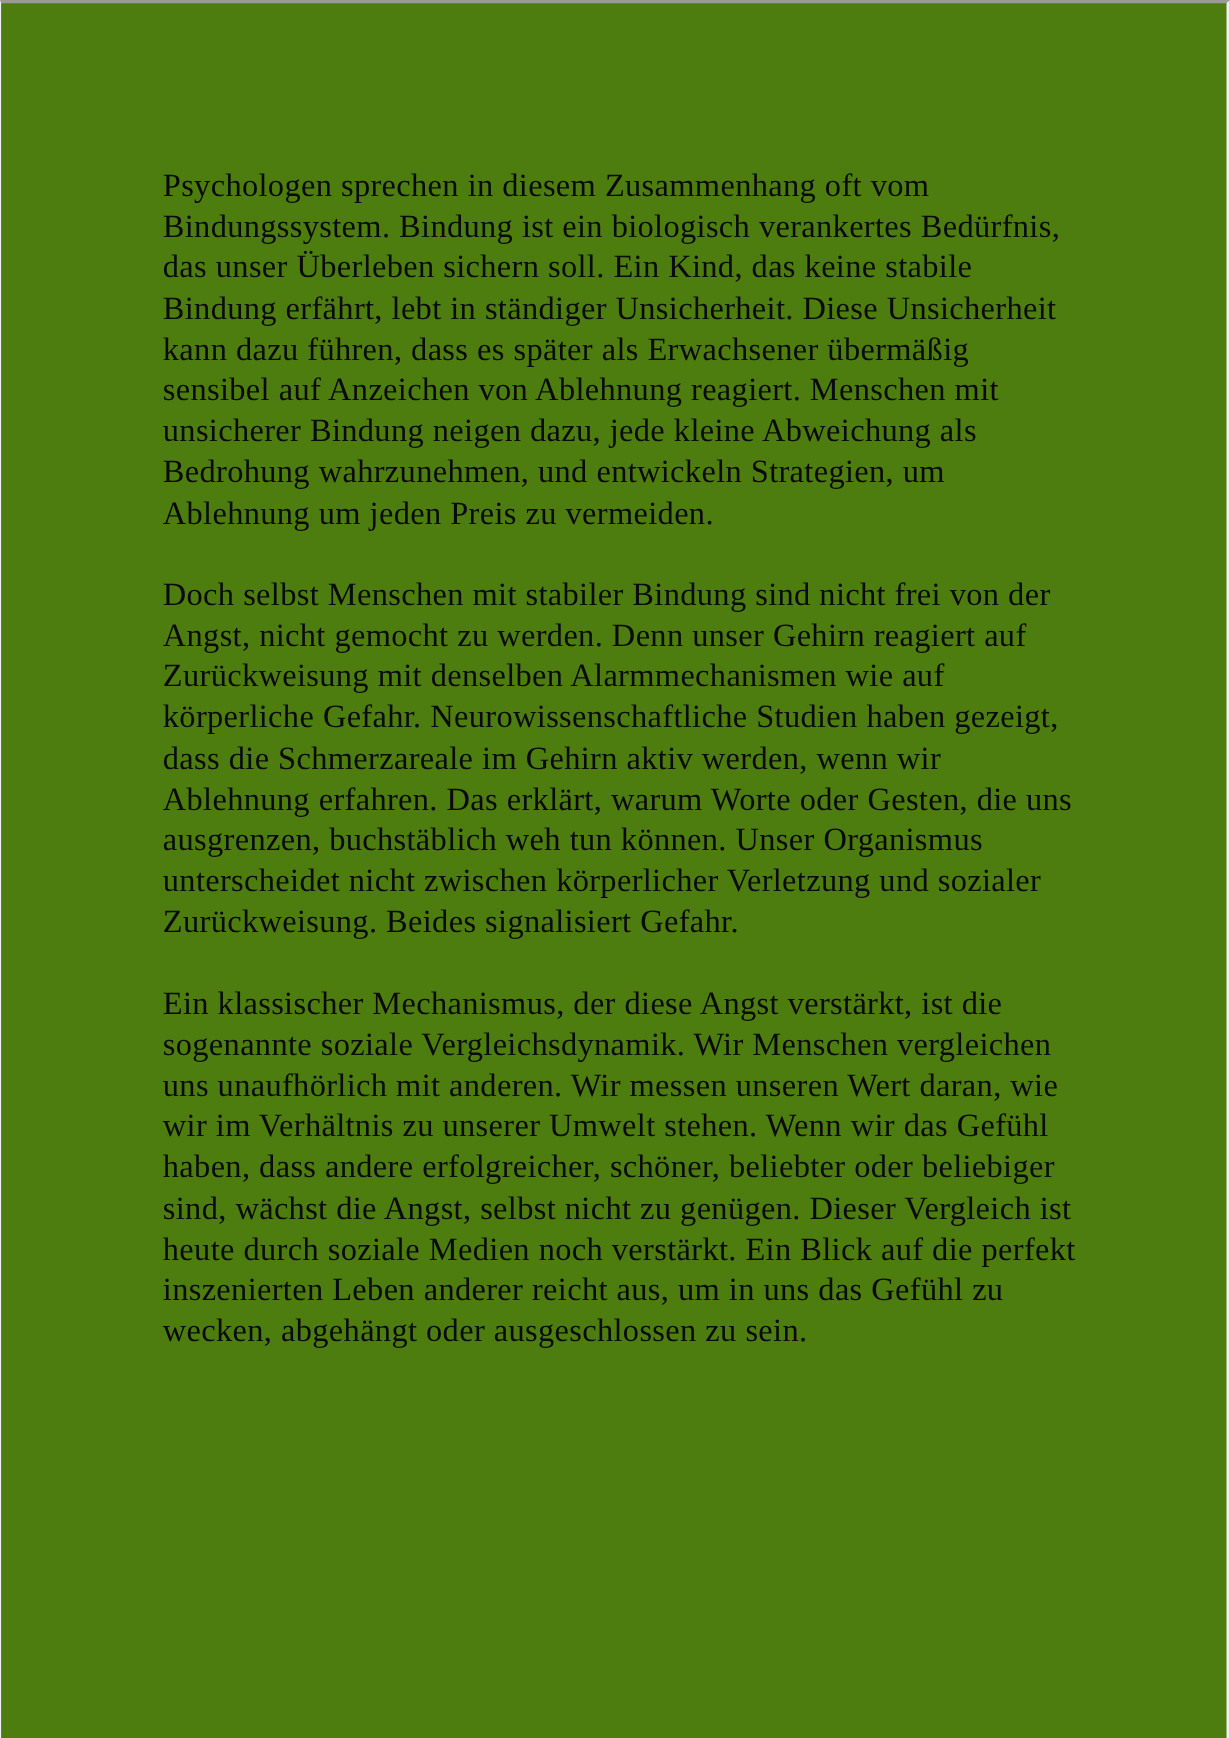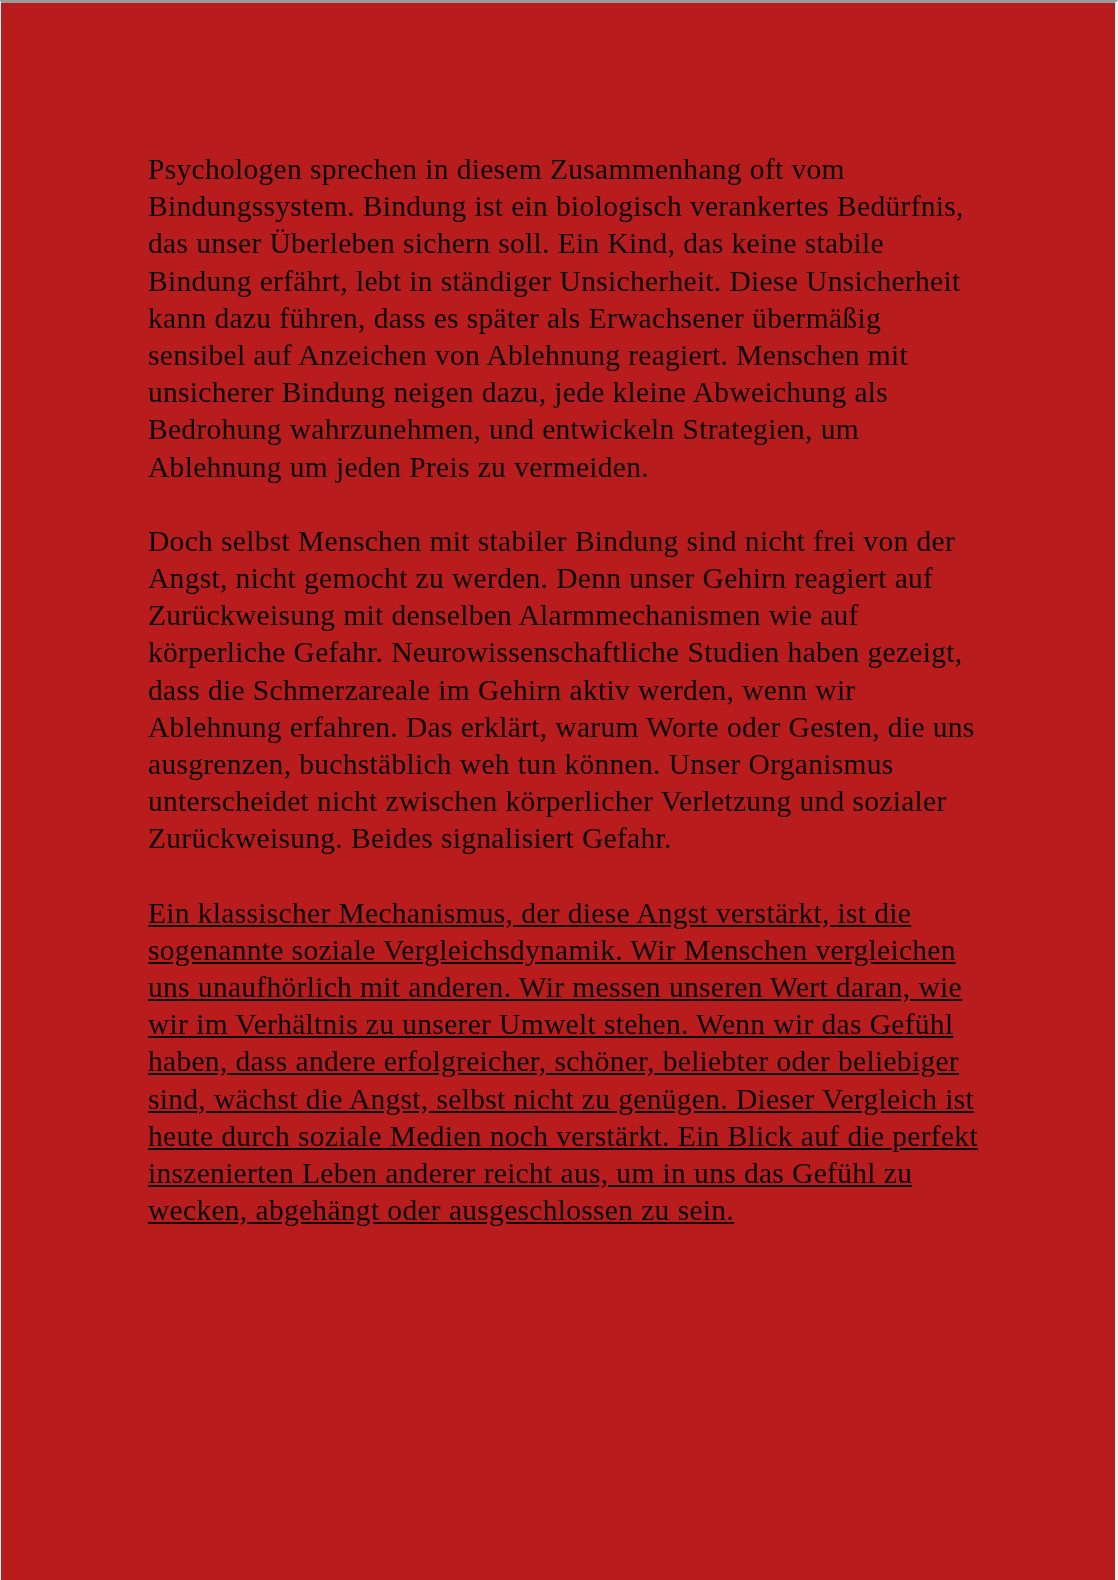--- a/index.html
+++ b/index.html
@@ -5,21 +5,21 @@
   html, body {
     margin: 0;
     padding: 0;
     background: #ffffff;
   }
 
   .page {
     position: relative;
     width: 1118px;
     height: 1580px;
-    background: #b91c1c;
+    background: #4d7c0f;
     box-sizing: border-box;
     border-top: 3px solid #9a9a9a;
     border-left: 1px solid #f1f1f3;
     border-right: 3px solid #f0f0f2;
     overflow: hidden;
   }
 
   .doc-body {
     position: absolute;
     left: 147px;
@@ -34,21 +34,20 @@
     color: #0a0a0a;
     text-align: left;
     margin: 0 0 37px 0;
     letter-spacing: 0.01em;
     word-spacing: 0.01em;
     -webkit-font-smoothing: antialiased;
   }
 
   .para:last-child {
     margin-bottom: 0;
-    text-decoration: underline;
   }
 </style>
 </head>
 <body>
 
 <div class="page">
   <div class="doc-body">
     <p class="para">Psychologen sprechen in diesem Zusammenhang oft vom Bindungssystem. Bindung ist ein biologisch verankertes Bedürfnis, das unser Überleben sichern soll. Ein Kind, das keine stabile Bindung erfährt, lebt in ständiger Unsicherheit. Diese Unsicherheit kann dazu führen, dass es später als Erwachsener übermäßig sensibel auf Anzeichen von Ablehnung reagiert. Menschen mit unsicherer Bindung neigen dazu, jede kleine Abweichung als Bedrohung wahrzunehmen, und entwickeln Strategien, um Ablehnung um jeden Preis zu vermeiden.</p>
     <p class="para">Doch selbst Menschen mit stabiler Bindung sind nicht frei von der Angst, nicht gemocht zu werden. Denn unser Gehirn reagiert auf Zurückweisung mit denselben Alarmmechanismen wie auf körperliche Gefahr. Neurowissenschaftliche Studien haben gezeigt, dass die Schmerzareale im Gehirn aktiv werden, wenn wir Ablehnung erfahren. Das erklärt, warum Worte oder Gesten, die uns ausgrenzen, buchstäblich weh tun können. Unser Organismus unterscheidet nicht zwischen körperlicher Verletzung und sozialer Zurückweisung. Beides signalisiert Gefahr.</p>
     <p class="para">Ein klassischer Mechanismus, der diese Angst verstärkt, ist die sogenannte soziale Vergleichsdynamik. Wir Menschen vergleichen uns unaufhörlich mit anderen. Wir messen unseren Wert daran, wie wir im Verhältnis zu unserer Umwelt stehen. Wenn wir das Gefühl haben, dass andere erfolgreicher, schöner, beliebter oder beliebiger sind, wächst die Angst, selbst nicht zu genügen. Dieser Vergleich ist heute durch soziale Medien noch verstärkt. Ein Blick auf die perfekt inszenierten Leben anderer reicht aus, um in uns das Gefühl zu wecken, abgehängt oder ausgeschlossen zu sein.</p>

